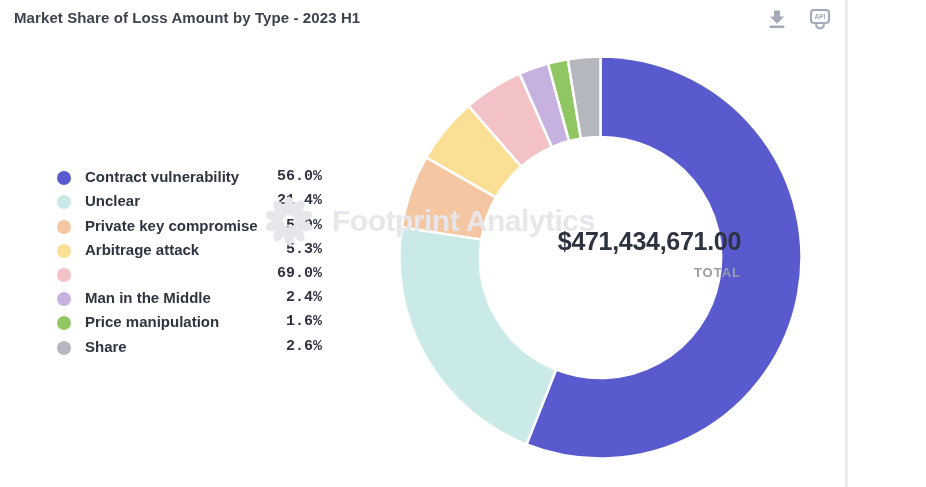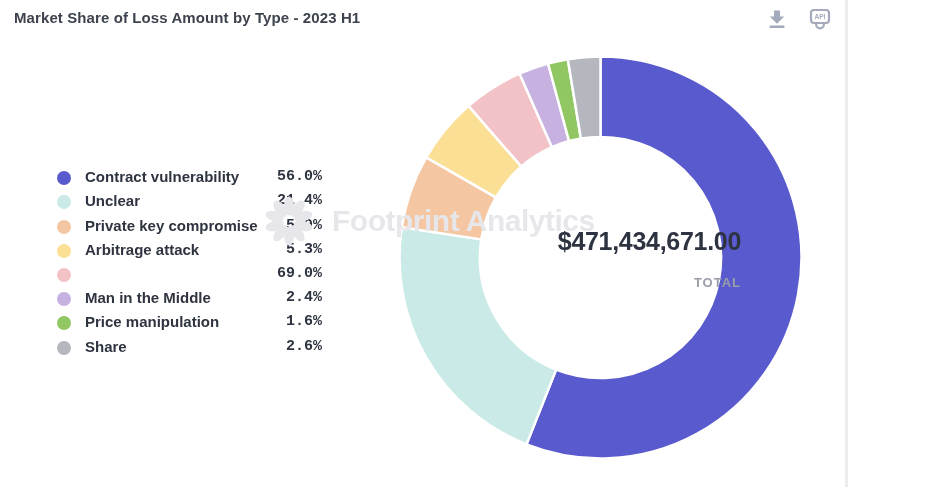--- a/index.html
+++ b/index.html
@@ -24,21 +24,21 @@
     position:absolute;left:262px;top:194px;display:flex;align-items:center;gap:16px;
     z-index:2;pointer-events:none;justify-content:space-between;
   }
   .watermark-text{
     font-size:30px;font-weight:700;color:#e7e7eb;letter-spacing:-.5px;white-space:nowrap;
   }
   .center-text{
     position:absolute;left:460px;top:227px;width:281px;text-align:right;z-index:3;
   }
   .center-value{font-size:25px;font-weight:700;color:#2d3340;letter-spacing:-.3px;}
-  .center-label{margin-top:19px;font-size:13px;font-weight:700;color:#999ea8;letter-spacing:1px;}
+  .center-label{margin-top:9px;font-size:13px;font-weight:700;color:#999ea8;letter-spacing:1px;}
 </style>
 </head>
 <body>
 
 <div class="card">
 
   <div class="title">Market Share of Loss Amount by Type - 2023 H1</div>
 
   <div class="header-actions">
     <button class="icon-btn" title="">

